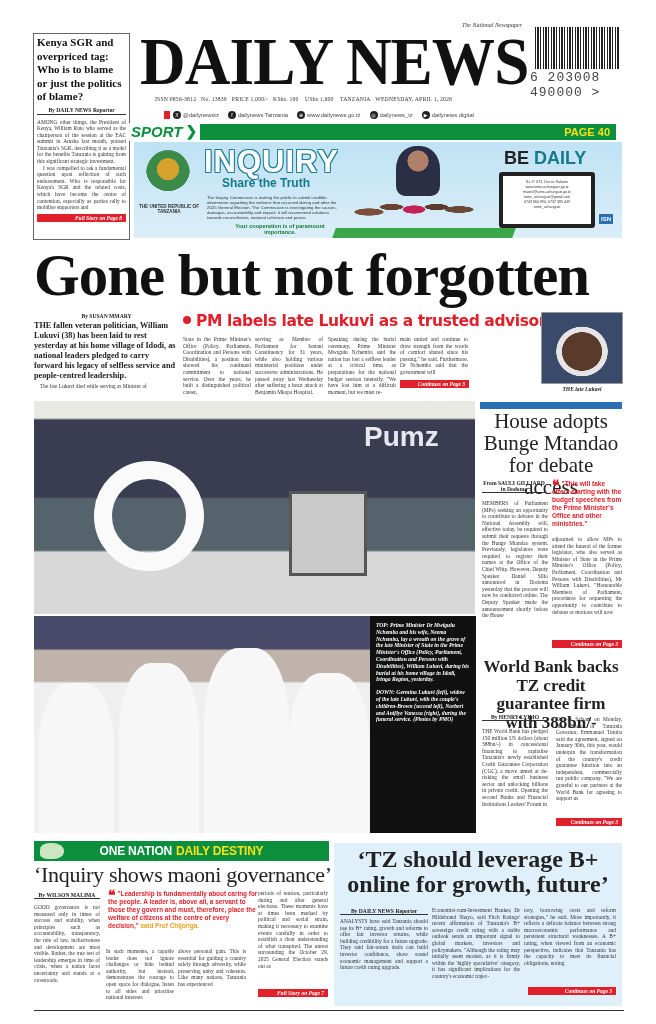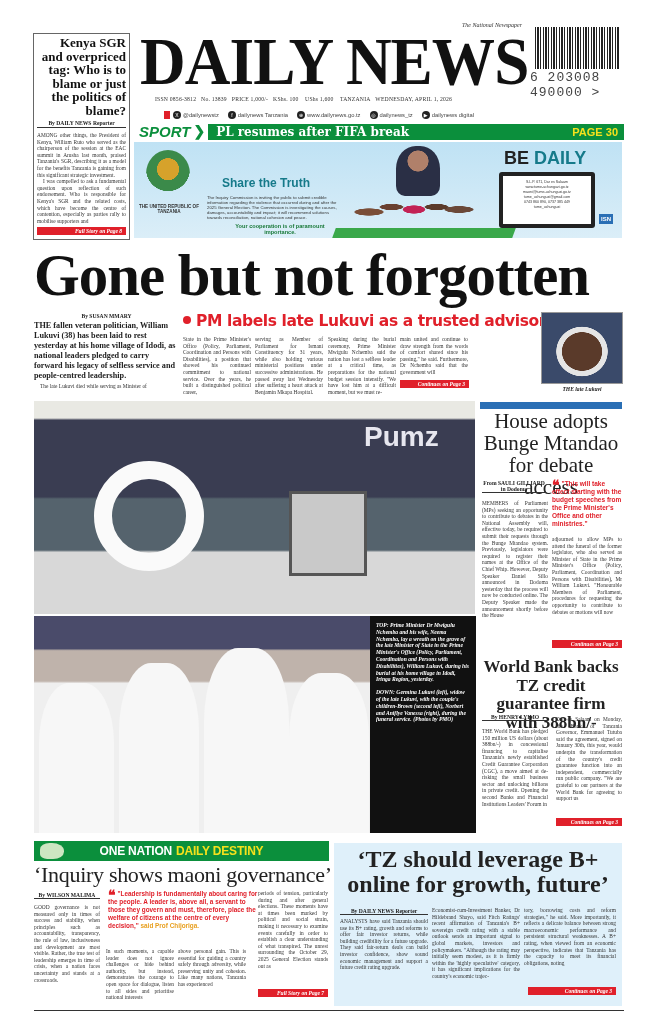--- a/index.html
+++ b/index.html
@@ -3,33 +3,33 @@
 <meta charset="utf-8">
 <style>
 *{box-sizing:border-box;margin:0;padding:0}
 body{width:656px;height:1024px;background:#fff;font-family:"Liberation Serif",serif;color:#222;position:relative;overflow:hidden}
 .abs{position:absolute}
 .body-txt{font-size:5.4px;line-height:6.6px;text-align:justify;color:#333;font-family:"Liberation Serif",serif}
 .redbar{background:#e0202a;color:#fff;font-style:italic;font-weight:bold;font-size:5.5px;text-align:right;padding:1px 4px;font-family:"Liberation Serif",serif}
 .byline{font-size:5.6px;font-weight:bold;text-align:center;font-family:"Liberation Serif",serif;color:#222}
 
 #teaser{left:33px;top:33px;width:97px;height:207px;border:1px solid #666;padding:2px 3px}
-#teaser h2{font-size:13px;line-height:13.5px;text-align:right;font-weight:bold;color:#111}
+#teaser h2{font-size:11px;line-height:13.5px;text-align:left;font-weight:bold;color:#111}
 #teaser .byline{border-bottom:1px solid #333;padding-bottom:1px;margin:3px 0 4px}
 
 #masthead{left:140px;top:30px;width:378px;height:62px;font-size:68px;line-height:62px;font-weight:bold;letter-spacing:-1px;color:#111;white-space:nowrap;transform:scaleX(0.93);transform-origin:left}
 #tagline{left:462px;top:22px;font-size:6px;font-style:italic;color:#333}
 #barcode{left:535px;top:27px;width:84px;height:42px;background:repeating-linear-gradient(90deg,#222 0 1px,#fff 1px 2px,#222 2px 4px,#fff 4px 5px,#222 5px 6px,#fff 6px 8px)}
 #barcode-num{left:530px;top:70px;font-family:"Liberation Mono",monospace;font-size:13px;color:#444;letter-spacing:1px}
 #infoline{left:155px;top:96px;width:370px;font-size:5.7px;color:#333;white-space:nowrap;letter-spacing:.2px}
 #sociallinks{left:173px;top:111px;display:flex;gap:9px;align-items:center;font-size:5.8px;color:#444;font-family:"Liberation Sans",sans-serif}
 #sociallinks .ico{display:inline-block;width:8px;height:8px;border-radius:50%;background:#222;color:#fff;font-size:5px;text-align:center;line-height:8px;margin-right:2px}
 #redsq{left:164px;top:111px;width:6px;height:8px;background:#e0202a}
 
-#sportbar{left:136px;top:124px;width:488px;height:16px;background:#0b8f3c;display:flex;align-items:center}
+#sportbar{left:128px;top:124px;width:488px;height:16px;background:#0b8f3c;display:flex;align-items:center}
 #sportbar .sport{background:#fff;color:#0b8f3c;font-family:"Liberation Sans",sans-serif;font-weight:bold;font-size:15px;padding:0 3px;height:18px;line-height:18px;font-style:italic}
 #sportbar .chev{color:#0b8f3c;background:#fff;font-weight:bold;font-size:14px;height:18px;line-height:18px;padding-right:3px}
 #sportbar .hl{color:#fff;font-weight:bold;font-size:12px;margin-left:8px;font-family:"DejaVu Serif",serif}
 #sportbar .pg{margin-left:auto;color:#f5e11c;font-weight:bold;font-size:11px;padding-right:6px;font-family:"Liberation Sans",sans-serif}
 
 #ad{left:134px;top:142px;width:488px;height:96px;background:linear-gradient(180deg,#bfe2f4,#dbeef8);overflow:hidden}
 #ad .crest{left:12px;top:8px;width:44px;height:48px;border-radius:50% 50% 40% 40%;background:radial-gradient(circle at 50% 40%,#d6a22b 0 30%,#3b8a4a 31% 60%,transparent 61%)}
 #ad .crestlbl{left:4px;top:62px;width:62px;font-size:4.6px;text-align:center;font-weight:bold;color:#333;font-family:"Liberation Sans",sans-serif}
 #ad .inq{left:70px;top:2px;font-family:"Liberation Sans",sans-serif;font-weight:bold;font-size:31px;color:#fff;letter-spacing:1px;text-shadow:1px 1px 0 #1f7f94,-1px -1px 0 #1f7f94,1px -1px 0 #1f7f94,-1px 1px 0 #1f7f94}
 #ad .share{left:88px;top:34px;font-family:"Liberation Sans",sans-serif;font-weight:bold;font-size:12px;color:#167a8a}
@@ -128,27 +128,27 @@
   <span><span class="ico">X</span><span>@dailynewstz</span></span>
   <span><span class="ico">f</span><span>dailynews Tanzania</span></span>
   <span><span class="ico">⊕</span><span>www.dailynews.go.tz</span></span>
   <span><span class="ico">◎</span><span>dailynews_tz</span></span>
   <span><span class="ico">▶</span><span>dailynews digital</span></span>
 </div>
 
 <div id="sportbar" class="abs">
   <span class="sport">SPORT</span>
   <span class="chev">❯</span>
-  <span class="hl">PL resumes after FIFA break</span>
-  <span class="pg">PAGE 30</span>
+  <span class="pg">PAGE 40</span>
 </div>
 
 <div id="ad" class="abs">
   <div class="abs crest"></div>
   <div class="abs crestlbl">THE UNITED REPUBLIC OF TANZANIA</div>
+  <div class="abs inq">INQUIRY</div>
   <div class="abs share">Share the Truth</div>
   <div class="abs adtxt">The Inquiry Commission is inviting the public to submit credible information regarding the violence that occurred during and after the 2025 General Election. The Commission is investigating the causes, damages, accountability and impact; it will recommend solutions towards reconciliation, national cohesion and peace.</div>
   <div class="abs coop">Your cooperation is of paramount importance.</div>
   <div class="abs people"></div>
   <div class="abs chief"></div>
   <div class="abs grass"></div>
   <div class="abs beheard"><span style="color:#222">BE</span> <span>DAILY</span></div>
   <div class="abs laptop">
     <div class="scr">
       <div>S.L.P. 671, Dar es Salaam</div>

